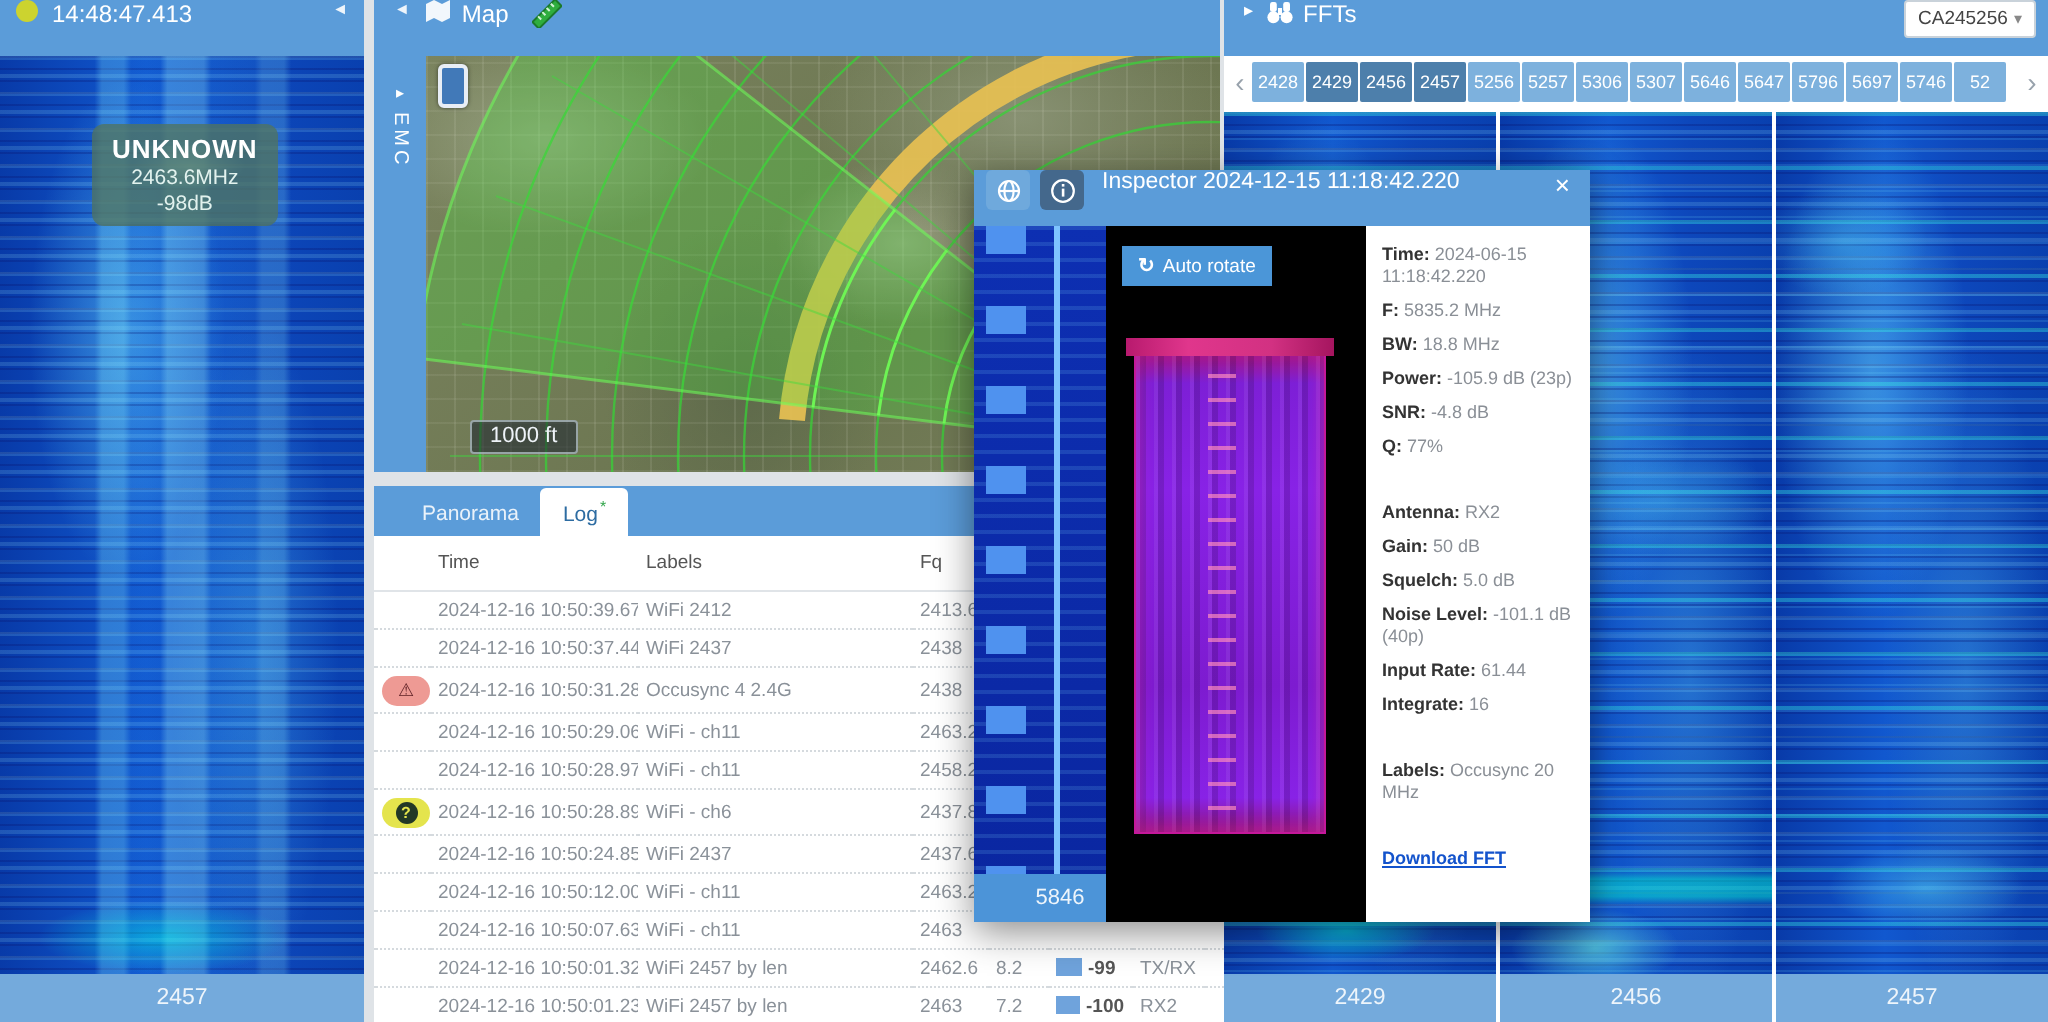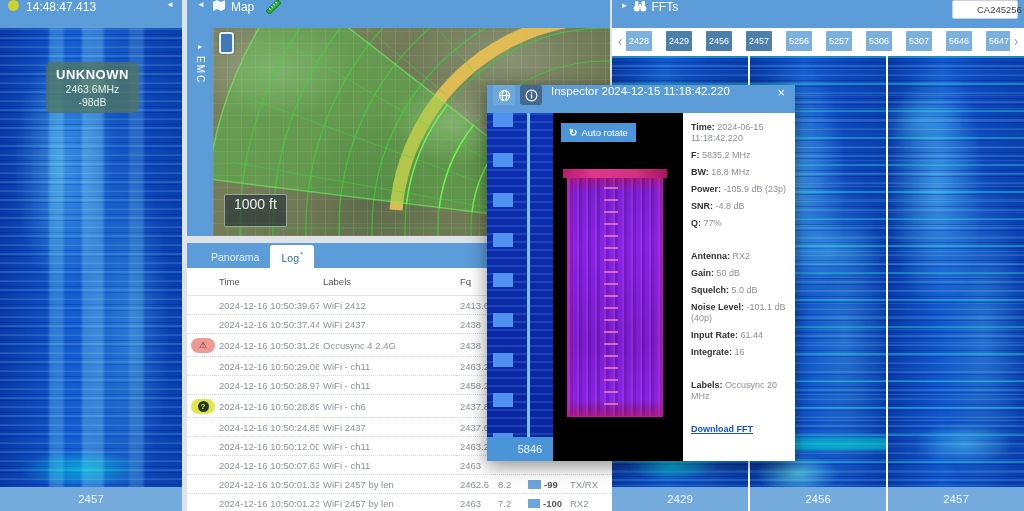--- a/index.html
+++ b/index.html
@@ -59,22 +59,22 @@
       repeating-linear-gradient(0deg,rgba(235,235,220,.08) 0 1px,transparent 1px 12px),
       radial-gradient(120px 70px at 15% 20%,rgba(154,165,133,.85),transparent 70%),
       radial-gradient(150px 90px at 75% 15%,rgba(143,152,123,.8),transparent 70%),
       radial-gradient(100px 120px at 40% 80%,rgba(92,104,74,.85),transparent 70%),
       radial-gradient(90px 60px at 60% 45%,rgba(163,169,140,.8),transparent 70%),
       radial-gradient(80px 80px at 90% 70%,rgba(110,122,85,.8),transparent 70%),
       linear-gradient(135deg,#7b845f,#6b7550 60%,#79805c);}
   .map-canvas svg{position:absolute;inset:0;}
   .map-ctrl{position:absolute;left:6px;top:4px;width:15px;height:22px;background:#4179b8;
       border:2px solid #e8eef5;border-radius:3px;box-shadow:0 0 2px rgba(0,0,0,.5);}
-  .map-scale{position:absolute;left:11px;bottom:9px;background:rgba(25,35,48,.55);color:#eef3f8;
-      font-size:14px;padding:1px 9px 14px;border:1px solid rgba(210,225,235,.6);border-radius:2px;}
+  .map-scale{position:absolute;left:22px;bottom:9px;background:rgba(25,35,48,.55);color:#eef3f8;
+      font-size:11px;padding:1px 9px 2px;border:1px solid rgba(210,225,235,.6);border-radius:2px;}
   .hicon{margin:0 5px 0 8px;display:flex;align-items:center;}
 
   
   #log-panel{left:187px;top:243px;width:425px;height:268px;overflow:hidden;}
   .log-tabbar{height:25px;background:#5b9cd9;display:flex;align-items:flex-end;padding-left:13px;font-size:10.5px;text-align:center;}
   .ltab{color:#eaf2fa;padding:5px 11px;cursor:pointer;}
   .ltab.active{background:#fff;color:#2d6ca2;border-radius:3px 3px 0 0;}
   .badge{color:#33a64c;font-size:8px;vertical-align:super;margin-left:1px;}
   table{width:100%;border-collapse:collapse;table-layout:fixed;font-size:9.5px;color:#8a9199;}
   thead th{font-size:9.5px;color:#555;text-align:left;font-weight:normal;padding:8px 4px;border-bottom:1px solid #e0e4e8;}
@@ -87,26 +87,26 @@
   .qdot{width:11px;height:11px;border-radius:50%;background:#223826;color:#e4e44d;font-size:8px;
       font-weight:bold;display:flex;align-items:center;justify-content:center;}
   .c-icon{text-align:center;}
   .pbar{display:inline-block;height:9px;background:#6fa3dc;vertical-align:-1px;margin-right:3px;}
   .pnum{font-weight:bold;color:#555;}
 
   
   #ffts-panel{left:612px;top:0;width:412px;height:511px;display:flex;flex-direction:column;}
   .ffts-hdr .caret-open{font-size:9px;margin:0 4px 0 10px;}
   .preset{margin-left:auto;margin-right:6px;background:#fff;color:#444;border:1px solid #c9d2da;
-      border-radius:2px;font-size:9.5px;padding:3px 24px;display:flex;align-items:center;width:66px;
+      border-radius:2px;font-size:9.5px;padding:3px 6px;display:flex;align-items:center;width:66px;
       justify-content:space-between;cursor:pointer;}
   .preset .dd{color:#888;font-size:8px;}
   .fft-strip{height:26px;background:#fff;display:flex;align-items:center;padding:0 2px;}
   .chev{color:#98a2ac;font-size:14px;width:12px;text-align:center;cursor:pointer;line-height:14px;}
-  .fft-tabs{flex:1;display:flex;gap:14px;overflow:hidden;}
+  .fft-tabs{flex:1;display:flex;gap:1px;overflow:hidden;}
   .fft-tab{flex:0 0 26px;height:20px;line-height:20px;text-align:center;background:#7db1dd;color:#fff;
       font-size:9px;border-radius:1px;cursor:pointer;}
   .fft-tab.sel{background:#4d7fab;}
   .fft-cols{flex:1;display:flex;gap:2px;background:#fff;padding-top:2px;}
   .fft-col{flex:1;display:flex;flex-direction:column;}
   .fft-col .wf{flex:1;}
 
   
   #inspector{position:absolute;left:487px;top:85px;width:308px;height:376px;background:#fff;z-index:20;
       box-shadow:0 5px 18px rgba(0,0,0,.45);display:flex;flex-direction:column;}

